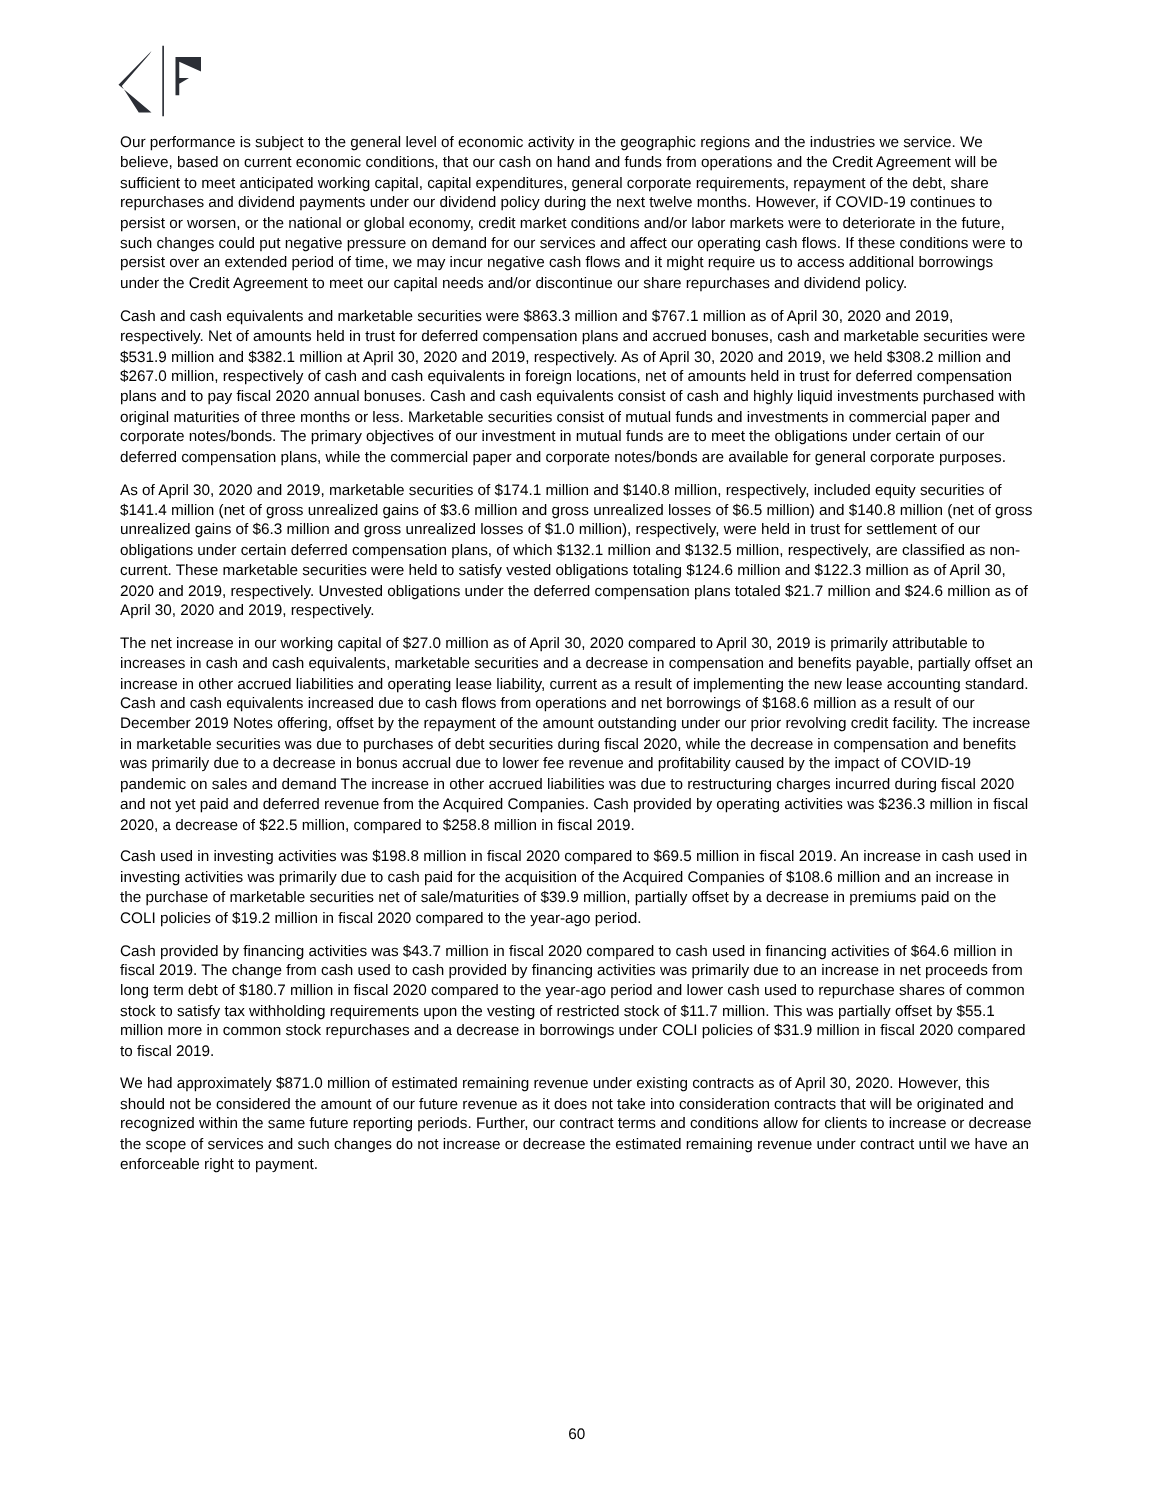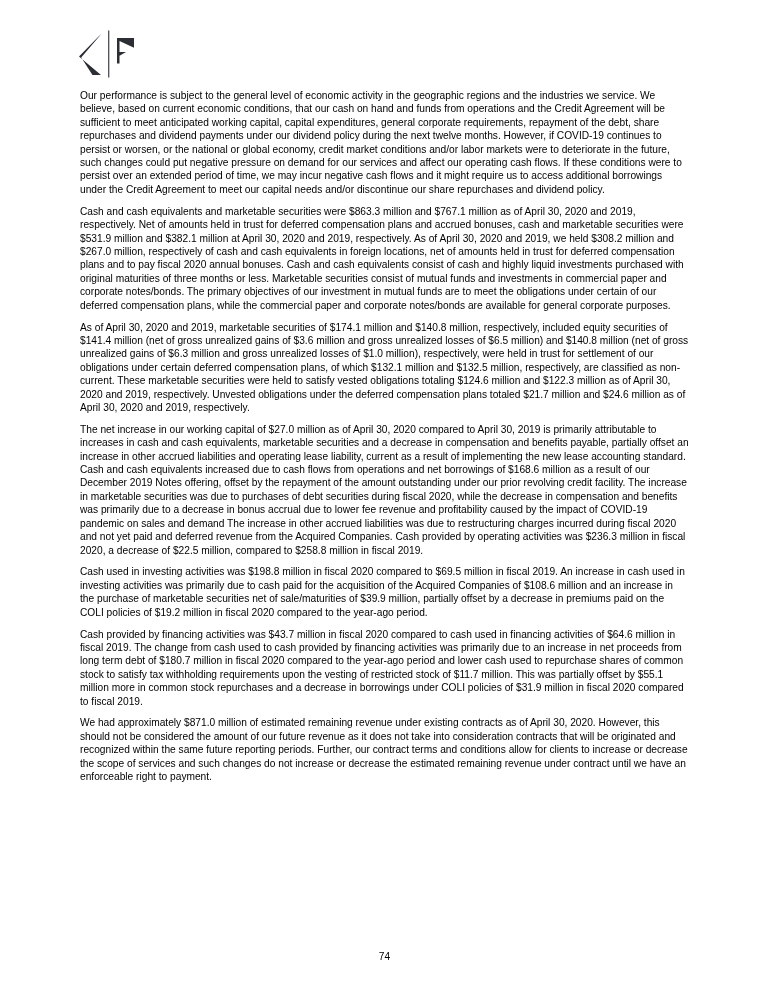--- a/index.html
+++ b/index.html
@@ -68,16 +68,16 @@
     <p>Our performance is subject to the general level of economic activity in the geographic regions and the industries we service. We believe, based on current economic conditions, that our cash on hand and funds from operations and the Credit Agreement will be sufficient to meet anticipated working capital, capital expenditures, general corporate requirements, repayment of the debt, share repurchases and dividend payments under our dividend policy during the next twelve months. However, if COVID-19 continues to persist or worsen, or the national or global economy, credit market conditions and/or labor markets were to deteriorate in the future, such changes could put negative pressure on demand for our services and affect our operating cash flows. If these conditions were to persist over an extended period of time, we may incur negative cash flows and it might require us to access additional borrowings under the Credit Agreement to meet our capital needs and/or discontinue our share repurchases and dividend policy.</p>
     <p>Cash and cash equivalents and marketable securities were $863.3 million and $767.1 million as of April 30, 2020 and 2019, respectively. Net of amounts held in trust for deferred compensation plans and accrued bonuses, cash and marketable securities were $531.9 million and $382.1 million at April 30, 2020 and 2019, respectively. As of April 30, 2020 and 2019, we held $308.2 million and $267.0 million, respectively of cash and cash equivalents in foreign locations, net of amounts held in trust for deferred compensation plans and to pay fiscal 2020 annual bonuses. Cash and cash equivalents consist of cash and highly liquid investments purchased with original maturities of three months or less. Marketable securities consist of mutual funds and investments in commercial paper and corporate notes/bonds. The primary objectives of our investment in mutual funds are to meet the obligations under certain of our deferred compensation plans, while the commercial paper and corporate notes/bonds are available for general corporate purposes.</p>
     <p>As of April 30, 2020 and 2019, marketable securities of $174.1 million and $140.8 million, respectively, included equity securities of $141.4 million (net of gross unrealized gains of $3.6 million and gross unrealized losses of $6.5 million) and $140.8 million (net of gross unrealized gains of $6.3 million and gross unrealized losses of $1.0 million), respectively, were held in trust for settlement of our obligations under certain deferred compensation plans, of which $132.1 million and $132.5 million, respectively, are classified as non-current. These marketable securities were held to satisfy vested obligations totaling $124.6 million and $122.3 million as of April 30, 2020 and 2019, respectively. Unvested obligations under the deferred compensation plans totaled $21.7 million and $24.6 million as of April 30, 2020 and 2019, respectively.</p>
     <p>The net increase in our working capital of $27.0 million as of April 30, 2020 compared to April 30, 2019 is primarily attributable to increases in cash and cash equivalents, marketable securities and a decrease in compensation and benefits payable, partially offset an increase in other accrued liabilities and operating lease liability, current as a result of implementing the new lease accounting standard. Cash and cash equivalents increased due to cash flows from operations and net borrowings of $168.6 million as a result of our December 2019 Notes offering, offset by the repayment of the amount outstanding under our prior revolving credit facility. The increase in marketable securities was due to purchases of debt securities during fiscal 2020, while the decrease in compensation and benefits was primarily due to a decrease in bonus accrual due to lower fee revenue and profitability caused by the impact of COVID-19 pandemic on sales and demand The increase in other accrued liabilities was due to restructuring charges incurred during fiscal 2020 and not yet paid and deferred revenue from the Acquired Companies. Cash provided by operating activities was $236.3 million in fiscal 2020, a decrease of $22.5 million, compared to $258.8 million in fiscal 2019.</p>
     <p>Cash used in investing activities was $198.8 million in fiscal 2020 compared to $69.5 million in fiscal 2019. An increase in cash used in investing activities was primarily due to cash paid for the acquisition of the Acquired Companies of $108.6 million and an increase in the purchase of marketable securities net of sale/maturities of $39.9 million, partially offset by a decrease in premiums paid on the COLI policies of $19.2 million in fiscal 2020 compared to the year-ago period.</p>
     <p>Cash provided by financing activities was $43.7 million in fiscal 2020 compared to cash used in financing activities of $64.6 million in fiscal 2019. The change from cash used to cash provided by financing activities was primarily due to an increase in net proceeds from long term debt of $180.7 million in fiscal 2020 compared to the year-ago period and lower cash used to repurchase shares of common stock to satisfy tax withholding requirements upon the vesting of restricted stock of $11.7 million. This was partially offset by $55.1 million more in common stock repurchases and a decrease in borrowings under COLI policies of $31.9 million in fiscal 2020 compared to fiscal 2019.</p>
     <p>We had approximately $871.0 million of estimated remaining revenue under existing contracts as of April 30, 2020. However, this should not be considered the amount of our future revenue as it does not take into consideration contracts that will be originated and recognized within the same future reporting periods. Further, our contract terms and conditions allow for clients to increase or decrease the scope of services and such changes do not increase or decrease the estimated remaining revenue under contract until we have an enforceable right to payment.</p>
   </div>
 
   <div class="footer">
-    <span>74</span>
+    <span>60</span>
   </div>
 
 </div>
 
 </body></html>

